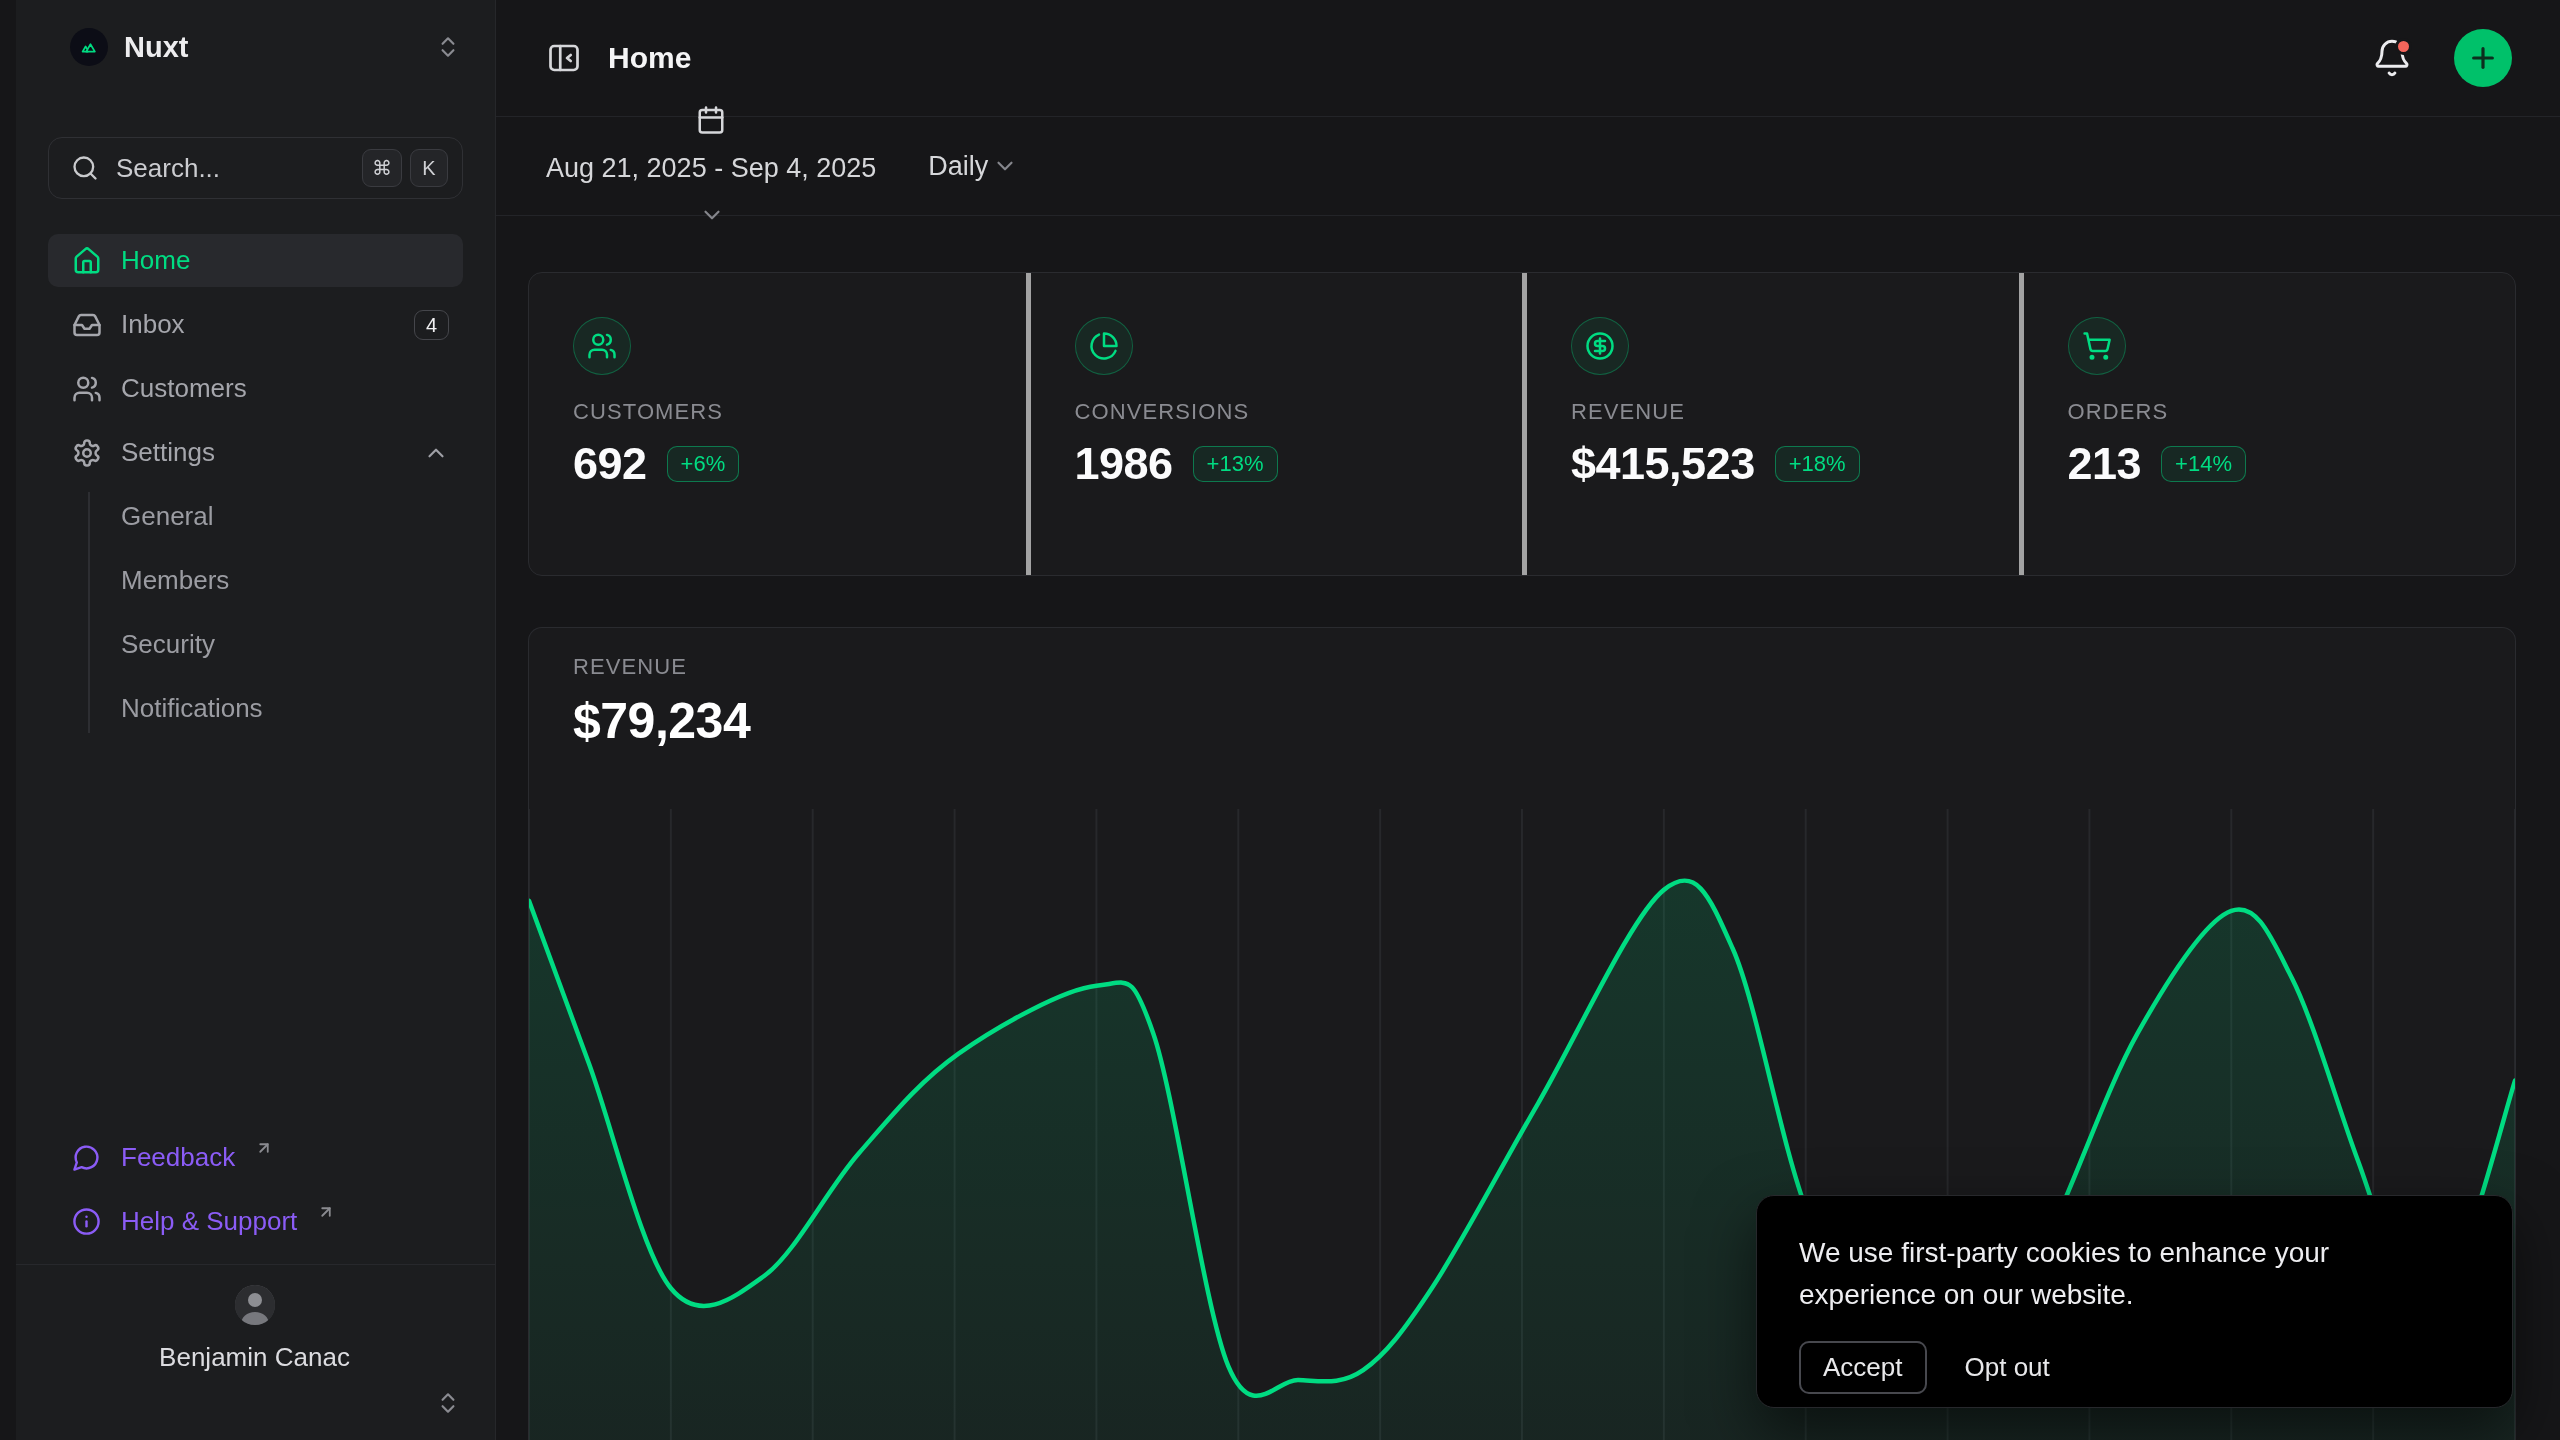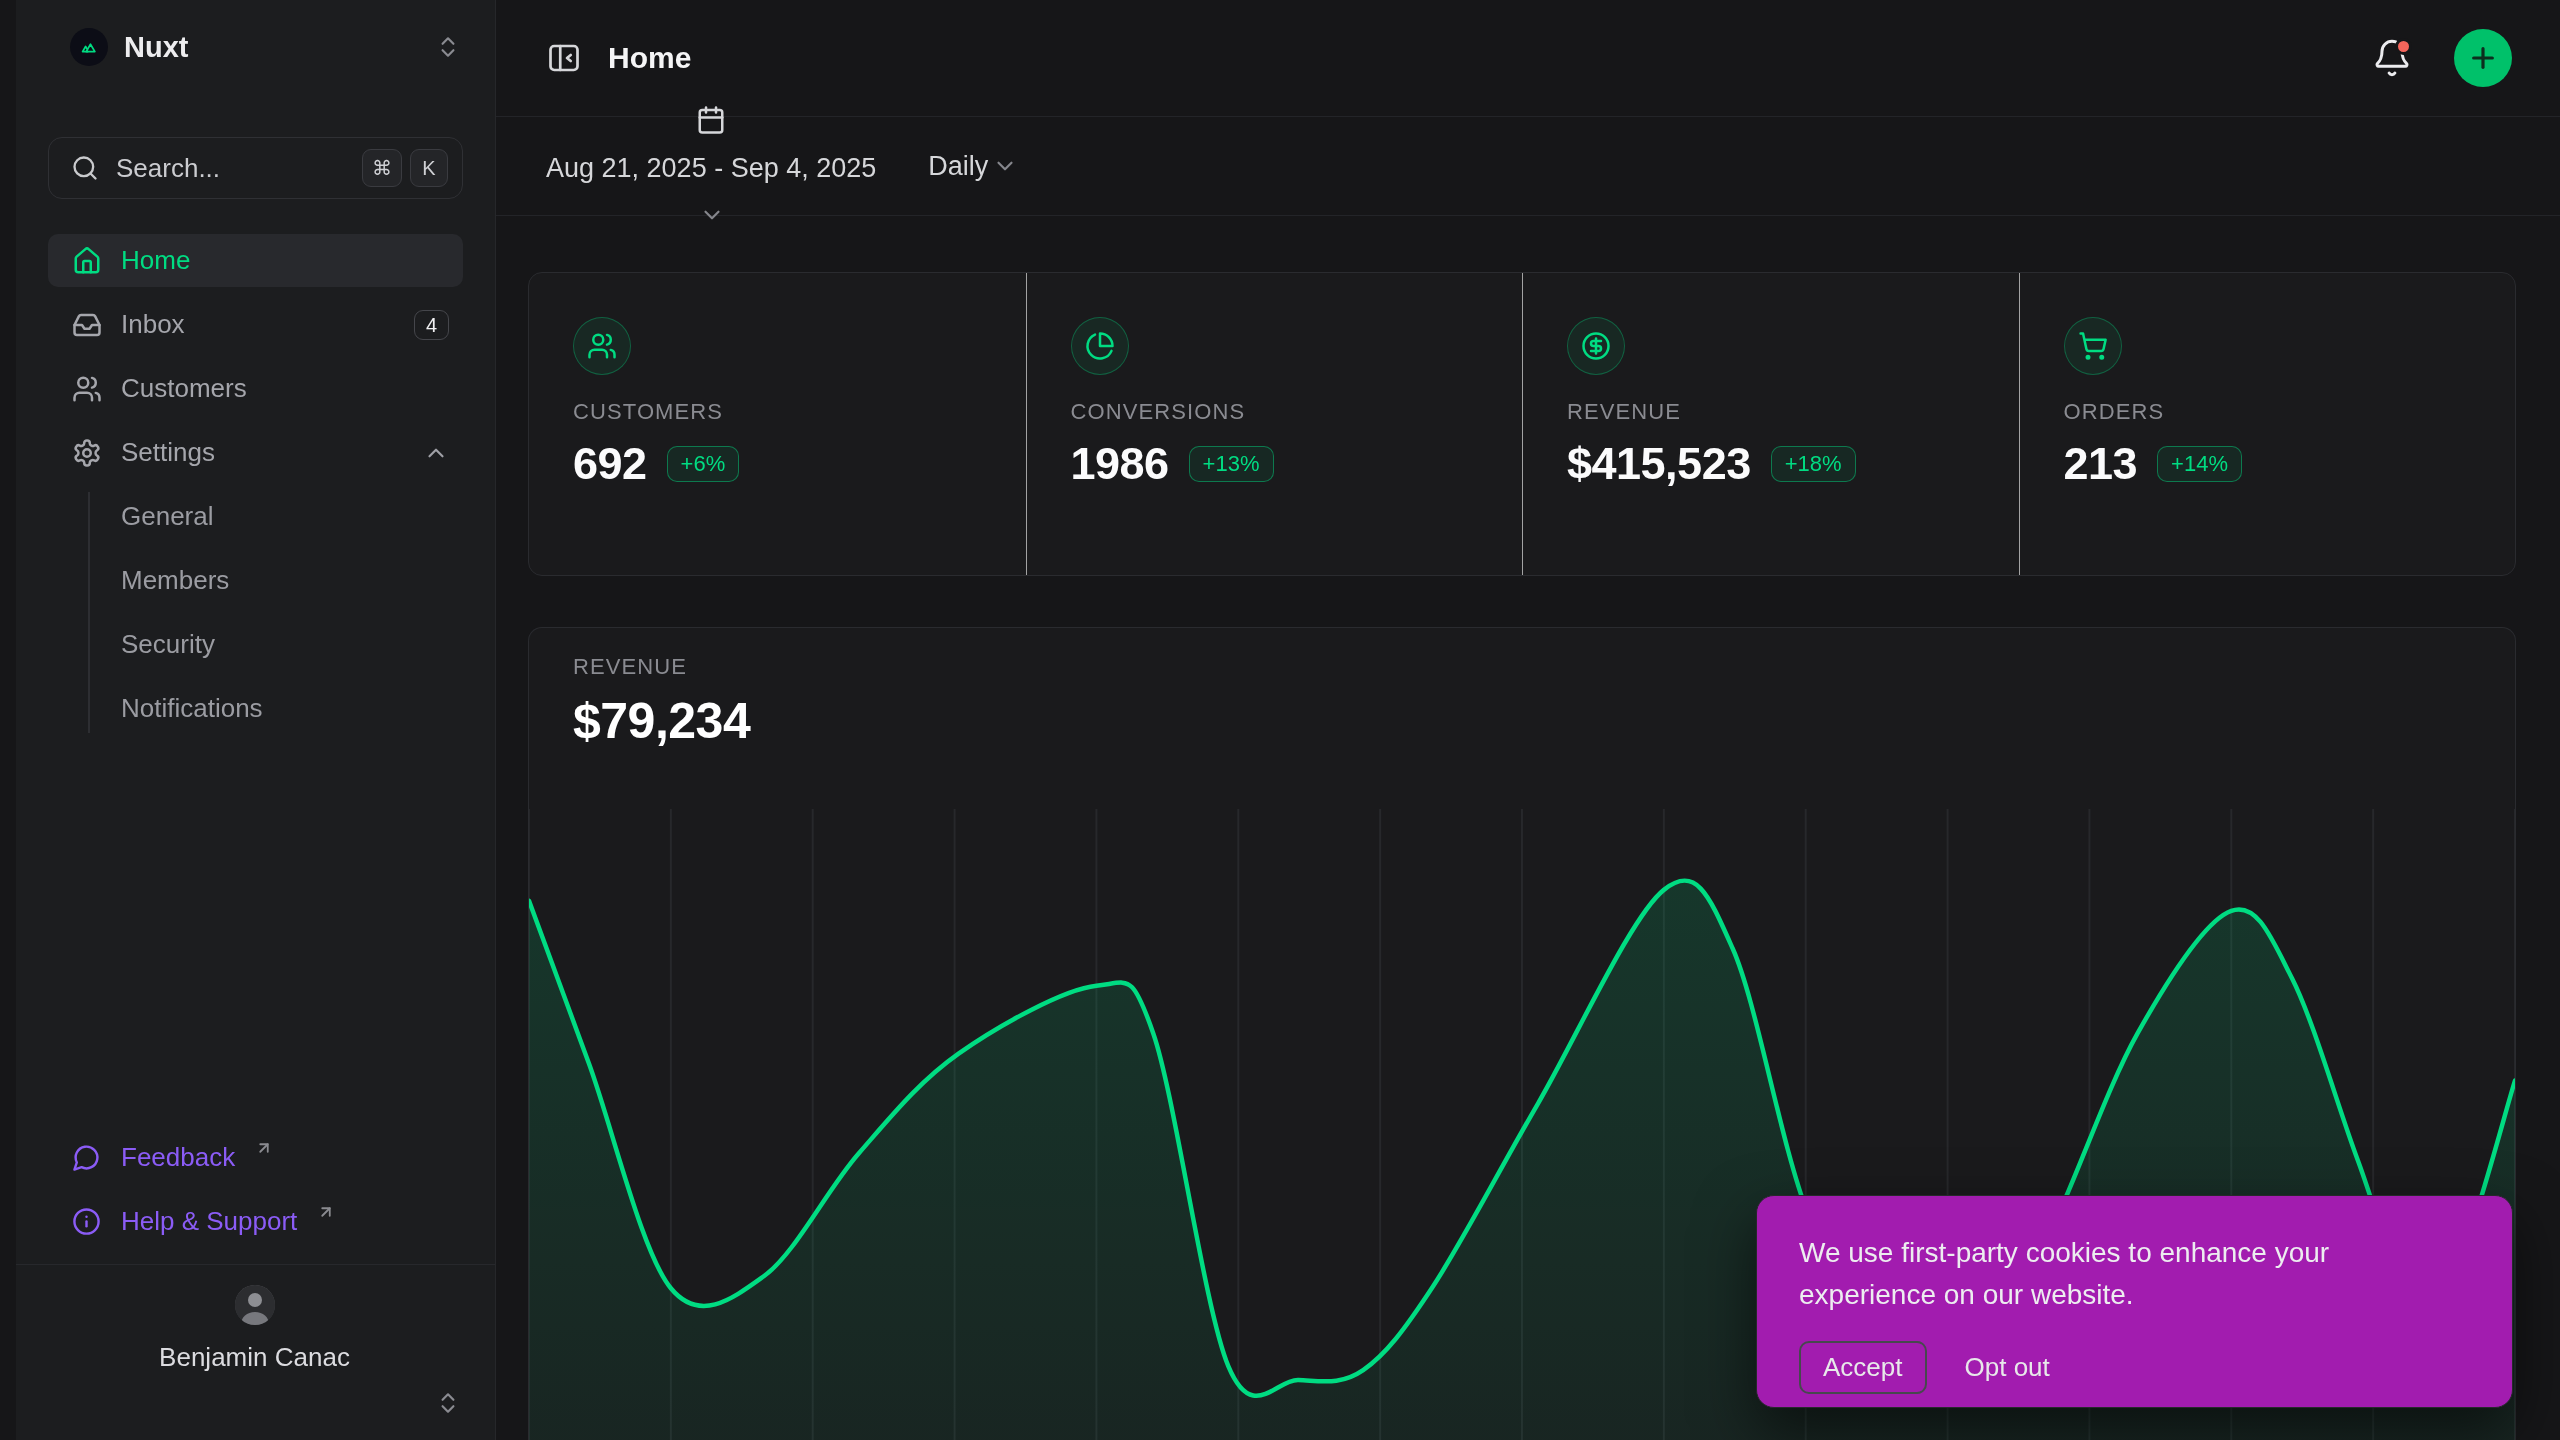--- a/index.html
+++ b/index.html
@@ -61,41 +61,41 @@
     align-items:center; padding:0 48px; }
   .date-btn { margin-left:18px; display:flex; align-items:center; gap:18px; background:none;
     border:none; cursor:pointer; color:#d6d7da; font-size:27px; font-family:inherit;flex-direction:column; }
   .chev-dn { color:#85868c; margin-left:2px; }
   .daily-btn { margin-left:52px; display:flex; align-items:center; gap:2px; background:none;
     border:none; cursor:pointer; color:#d6d7da; font-size:27px; font-family:inherit; }
 
   .content { padding:56px 44px 0 48px; position:relative; flex:1; }
   .stats-row { display:grid; grid-template-columns:repeat(4,1fr); background:#1a1a1c;
     border:1px solid #2a2b2f; border-radius:14px; height:304px; }
-  .stat-card { padding:44px; border-left:1px solid #a3a3a3; cursor:pointer; }
+  .stat-card { padding:44px; border-left:5px solid #a3a3a3; cursor:pointer; }
   .stat-card:first-child { border-left:none; }
   .stat-icon-circle { width:58px; height:58px; border-radius:50%; background:rgba(0,220,130,.07);
     border:1px solid rgba(0,220,130,.32); display:grid; place-items:center; color:#00dc82; }
   .stat-label { margin-top:24px; font-size:22px; font-weight:500; letter-spacing:.05em; color:#8a8b91; }
   .stat-value-row { margin-top:13px; display:flex; align-items:center; gap:20px; }
   .stat-value { font-size:45px; font-weight:700; color:#fbfbfc; letter-spacing:-0.5px; }
   .delta-badge { font-size:22px; color:#00dc82; background:rgba(0,220,130,.08);
     border:1px solid rgba(0,220,130,.45); border-radius:10px; padding:6px 13px; line-height:1; }
 
   .revenue-card { margin-top:51px; background:#1a1a1c; border:1px solid #2a2b2f; border-bottom:none;
     border-radius:14px 14px 0 0; height:813px; position:relative; overflow:hidden; }
   .rev-head { padding:26px 44px 0; }
   .rev-label { font-size:22px; font-weight:500; letter-spacing:.05em; color:#8a8b91; }
   .rev-value { margin-top:12px; font-size:50px; font-weight:700; color:#ffffff; letter-spacing:-0.5px; }
   .chart-wrap { position:absolute; left:0; right:0; top:181px; bottom:0; }
   .chart-wrap svg { width:100%; height:100%; }
   .gridline { stroke:#27282b; stroke-width:2; }
 
   
-  .cookie { position:fixed; right:47px; bottom:32px; width:757px; height:213px; background:#a21caf;
+  .cookie { position:fixed; right:47px; bottom:32px; width:757px; height:213px; background:#000000;
     border:1px solid #27282c; border-radius:18px; box-shadow:0 24px 60px rgba(0,0,0,.55);
     padding:36px 42px; z-index:50; }
   .cookie-text { font-size:28px; line-height:42px; color:#ededf0; }
   .cookie-actions { margin-top:25px; display:flex; align-items:center; gap:38px; }
   .accept-btn { border:2px solid #47484e; border-radius:10px; padding:9px 22px; font-size:26px;
     color:#e8e8ea; background:transparent; cursor:pointer; font-family:inherit; }
   .optout-btn { font-size:26px; color:#e8e8ea; background:none; border:none; cursor:pointer; font-family:inherit; }
 </style>
 </head>
 <body>

